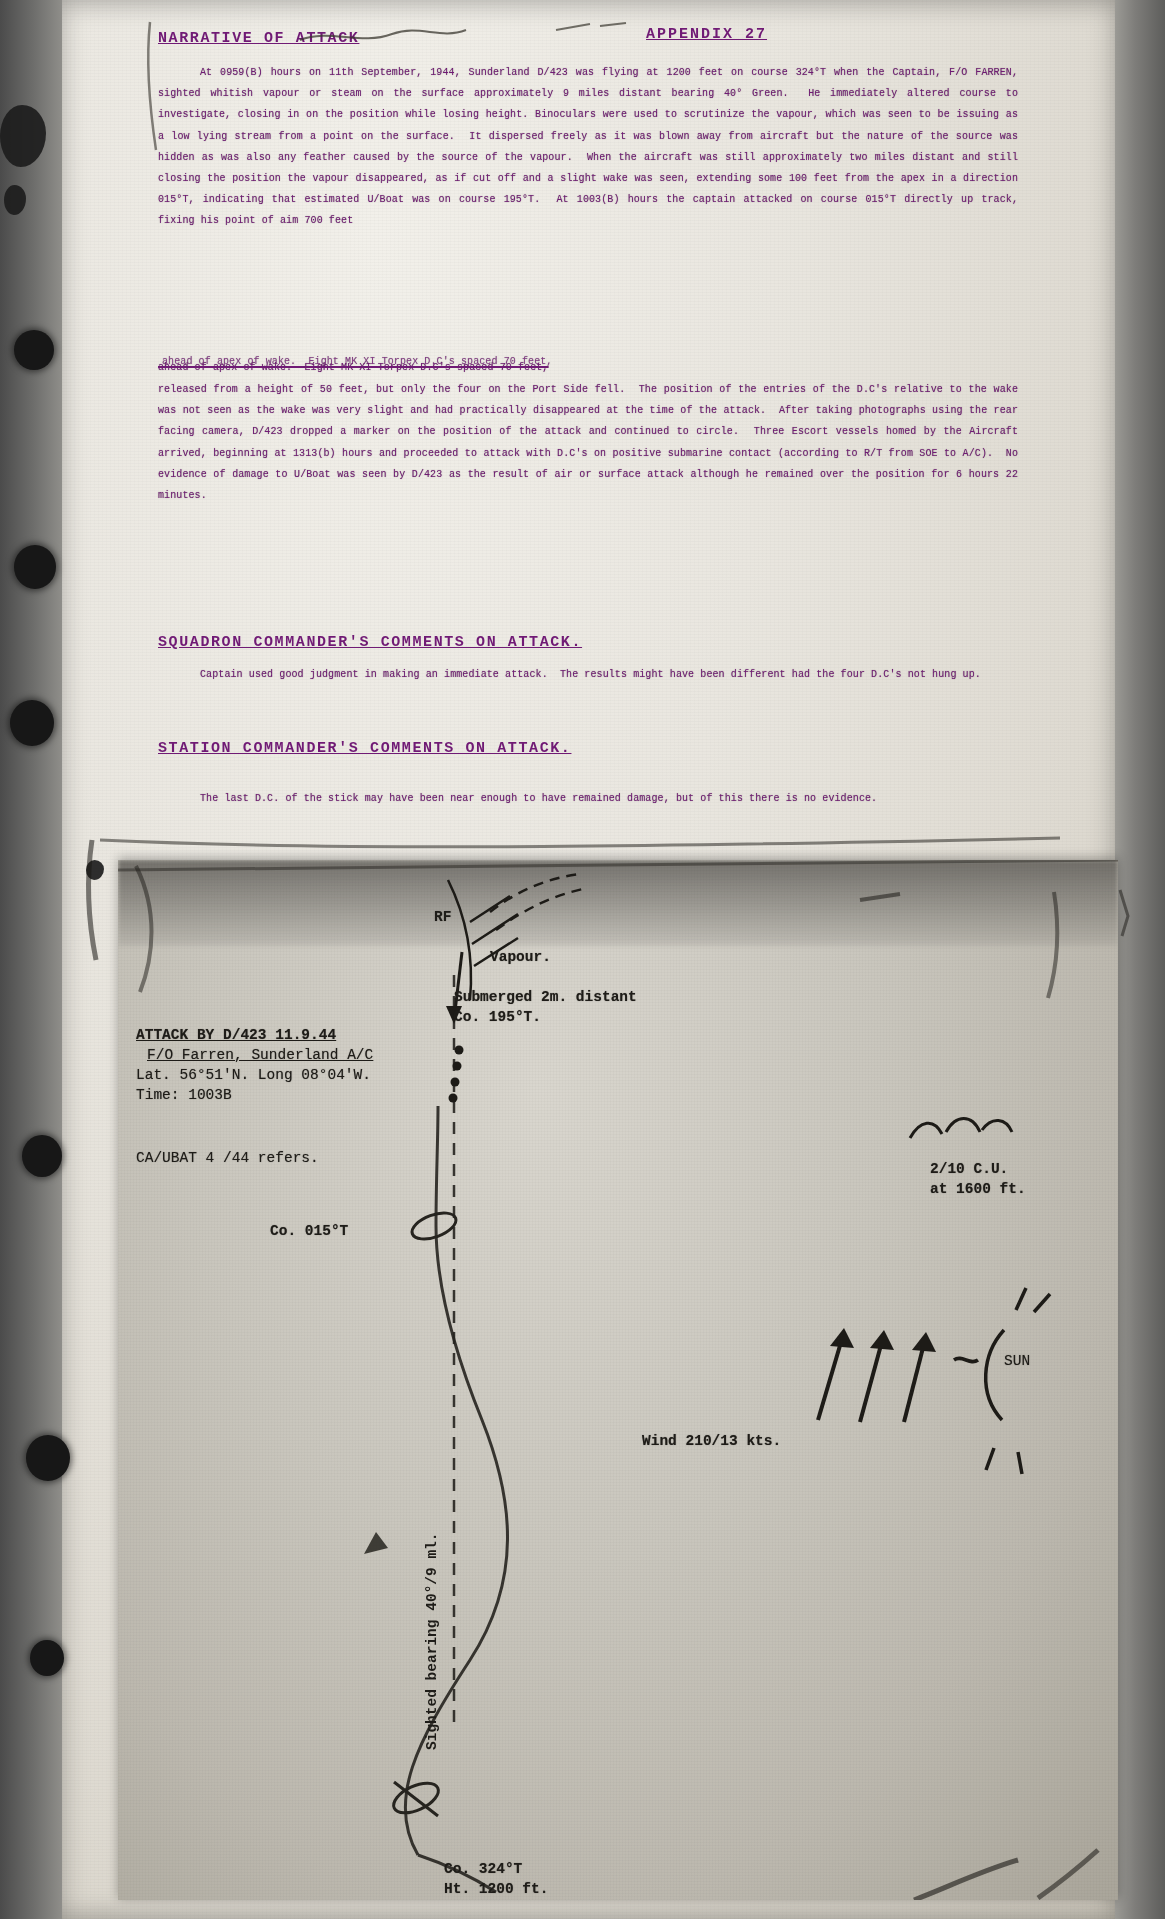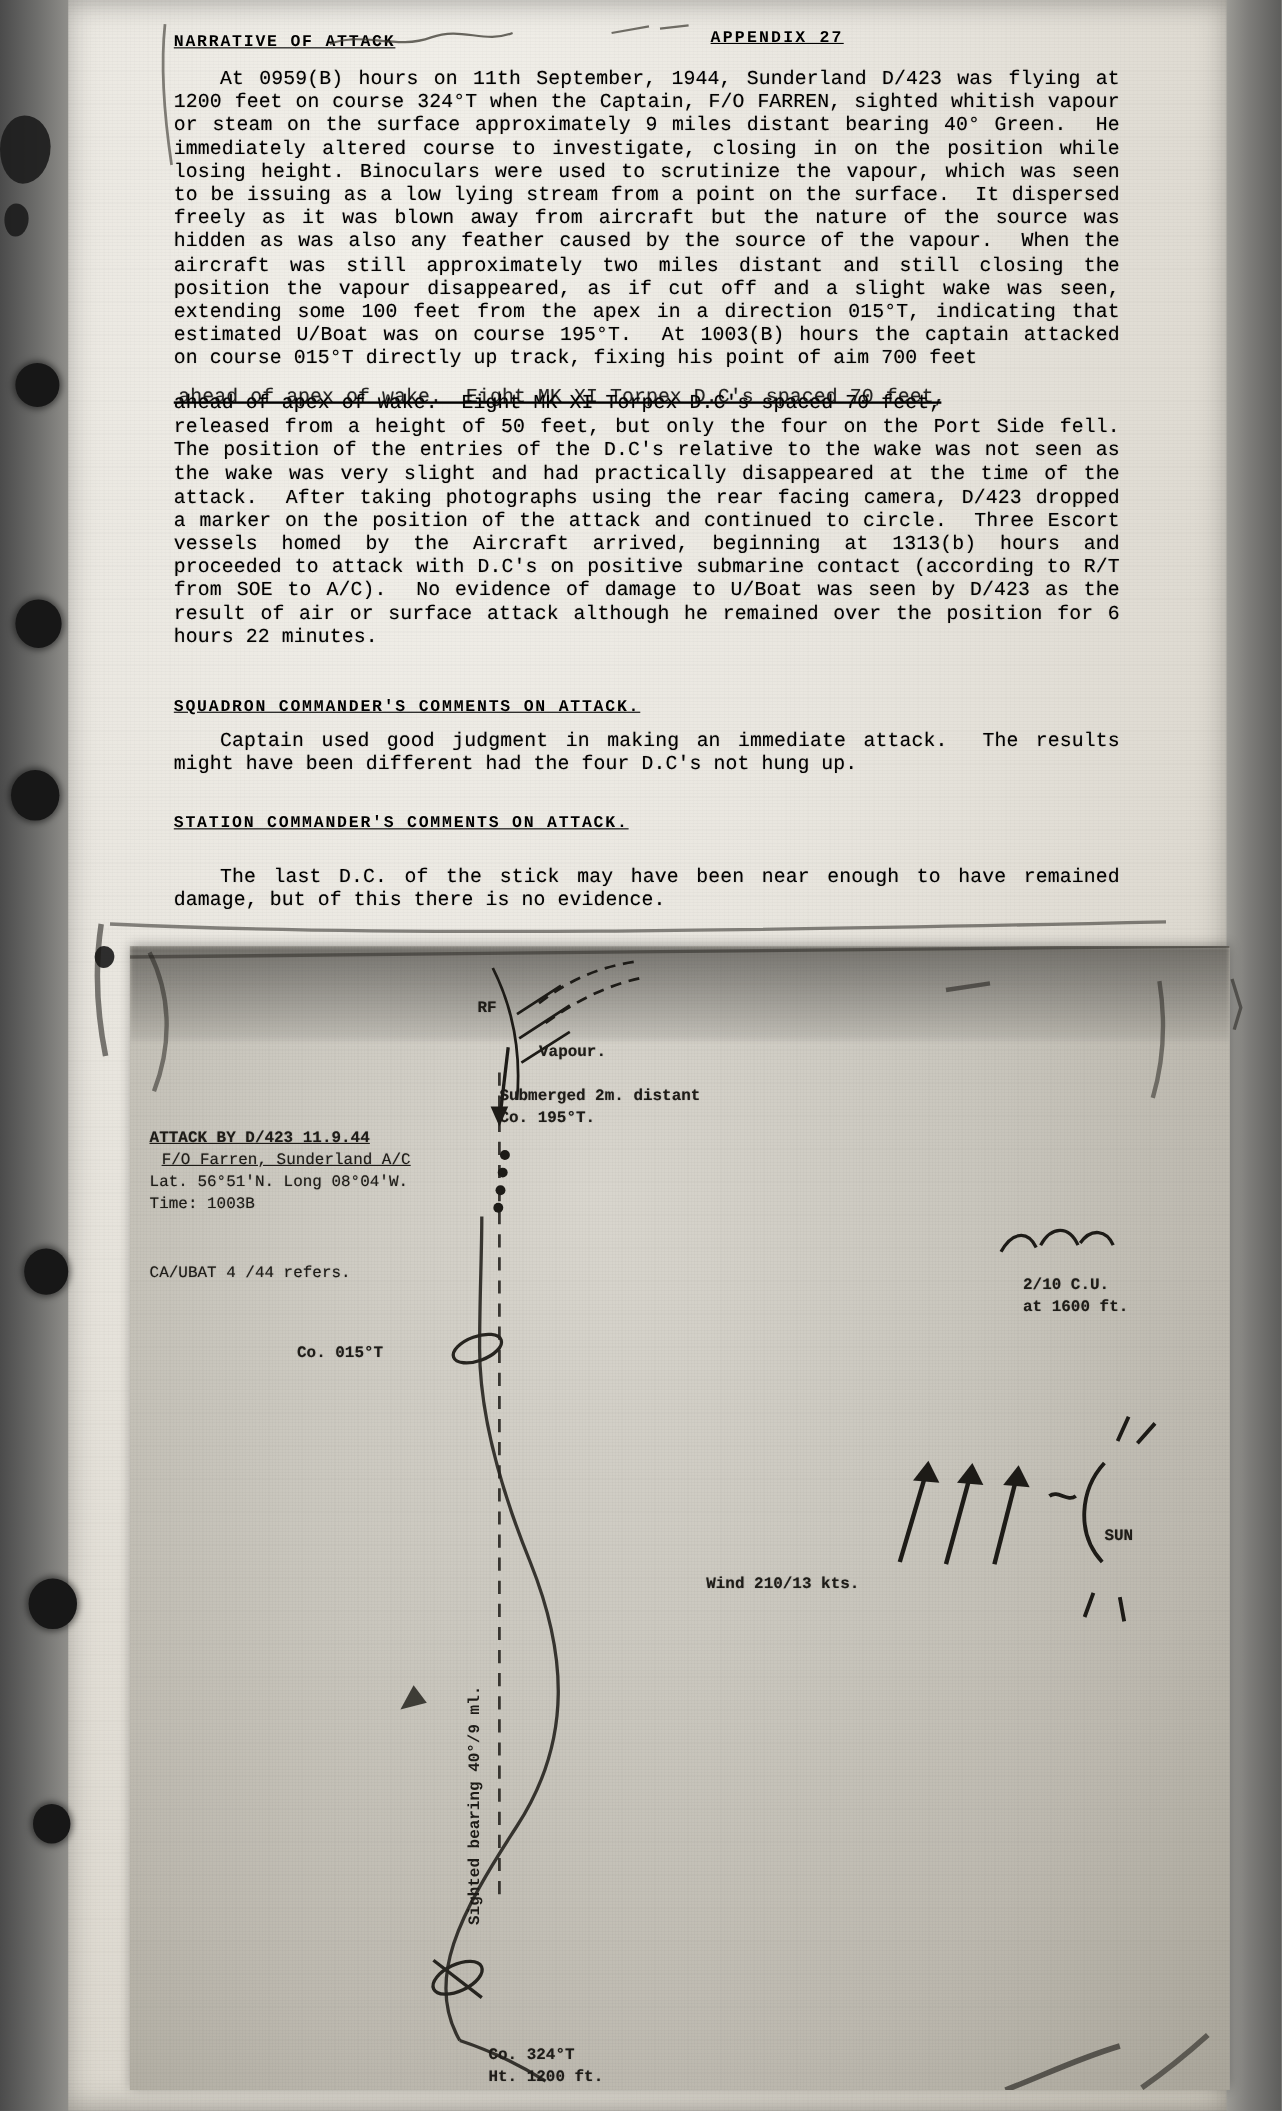--- a/index.html
+++ b/index.html
@@ -50,31 +50,31 @@
   }
   .blot {
     position: absolute;
     background: #1d1d1d;
     border-radius: 48% 52% 55% 45% / 50% 45% 55% 50%;
     opacity: .92;
   }
   
   .txt {
     position: absolute;
-    color: #000000;
-    font-family: "Liberation Mono", monospace;
-    font-size: 18px;
+    color: #701a75;
+    font-family: "Liberation Mono", monospace;
+    font-size: 10px;
     line-height: 21.2px;
     letter-spacing: .1px;
     white-space: pre-wrap;
     text-shadow: 0 0 1px rgba(60,55,50,.55);
   }
   .hdr {
     position: absolute;
-    color: #000000;
+    color: #701a75;
     font-family: "Liberation Mono", monospace;
     font-size: 15px;
     font-weight: bold;
     letter-spacing: 1.6px;
     text-decoration: underline;
   }
   .hdr.plain { text-decoration: none; letter-spacing: 2px; }
   .body-block { width: 860px; text-align: justify; }
   .struck {
     text-decoration: line-through;
@@ -238,21 +238,21 @@
     <div class="dtxt" style="left:18px; top:268px;margin-top:21px;">CA/UBAT 4 /44 refers.</div>
 
     <div class="dtxt" style="left:152px; top:362px; font-weight:bold;">Co. 015°T</div>
 
     <div class="vert" style="left:306px; top:890px;">Sighted bearing 40°/9 ml.</div>
 
     <div class="dtxt" style="left:812px; top:300px; font-weight:bold;">2/10 C.U.</div>
     <div class="dtxt" style="left:812px; top:320px; font-weight:bold;">at 1600 ft.</div>
 
     <div class="dtxt" style="left:524px; top:572px; font-weight:bold;">Wind 210/13 kts.</div>
-    <div class="dtxt" style="left:886px; top:528px; font-weight:bold;">SUN</div>
+    <div class="dtxt" style="left:886px; top:492px; font-weight:normal;">SUN</div>
 
     <div class="dtxt" style="left:326px; top:1000px; font-weight:bold;">Co. 324°T</div>
     <div class="dtxt" style="left:326px; top:1020px; font-weight:bold;">Ht. 1200 ft.</div>
   </div>
 
   <svg class="overlay">
     <path d="M100,840 C360,852 700,846 1060,838" stroke="rgba(25,23,20,.5)" stroke-width="3" fill="none"></path>
     <path d="M92,840 C86,880 88,920 96,960" stroke="rgba(25,23,20,.55)" stroke-width="5" fill="none"></path>
     <path d="M1120,890 l8,26 l-6,20" stroke="rgba(25,23,20,.5)" stroke-width="3" fill="none"></path>
   </svg>

